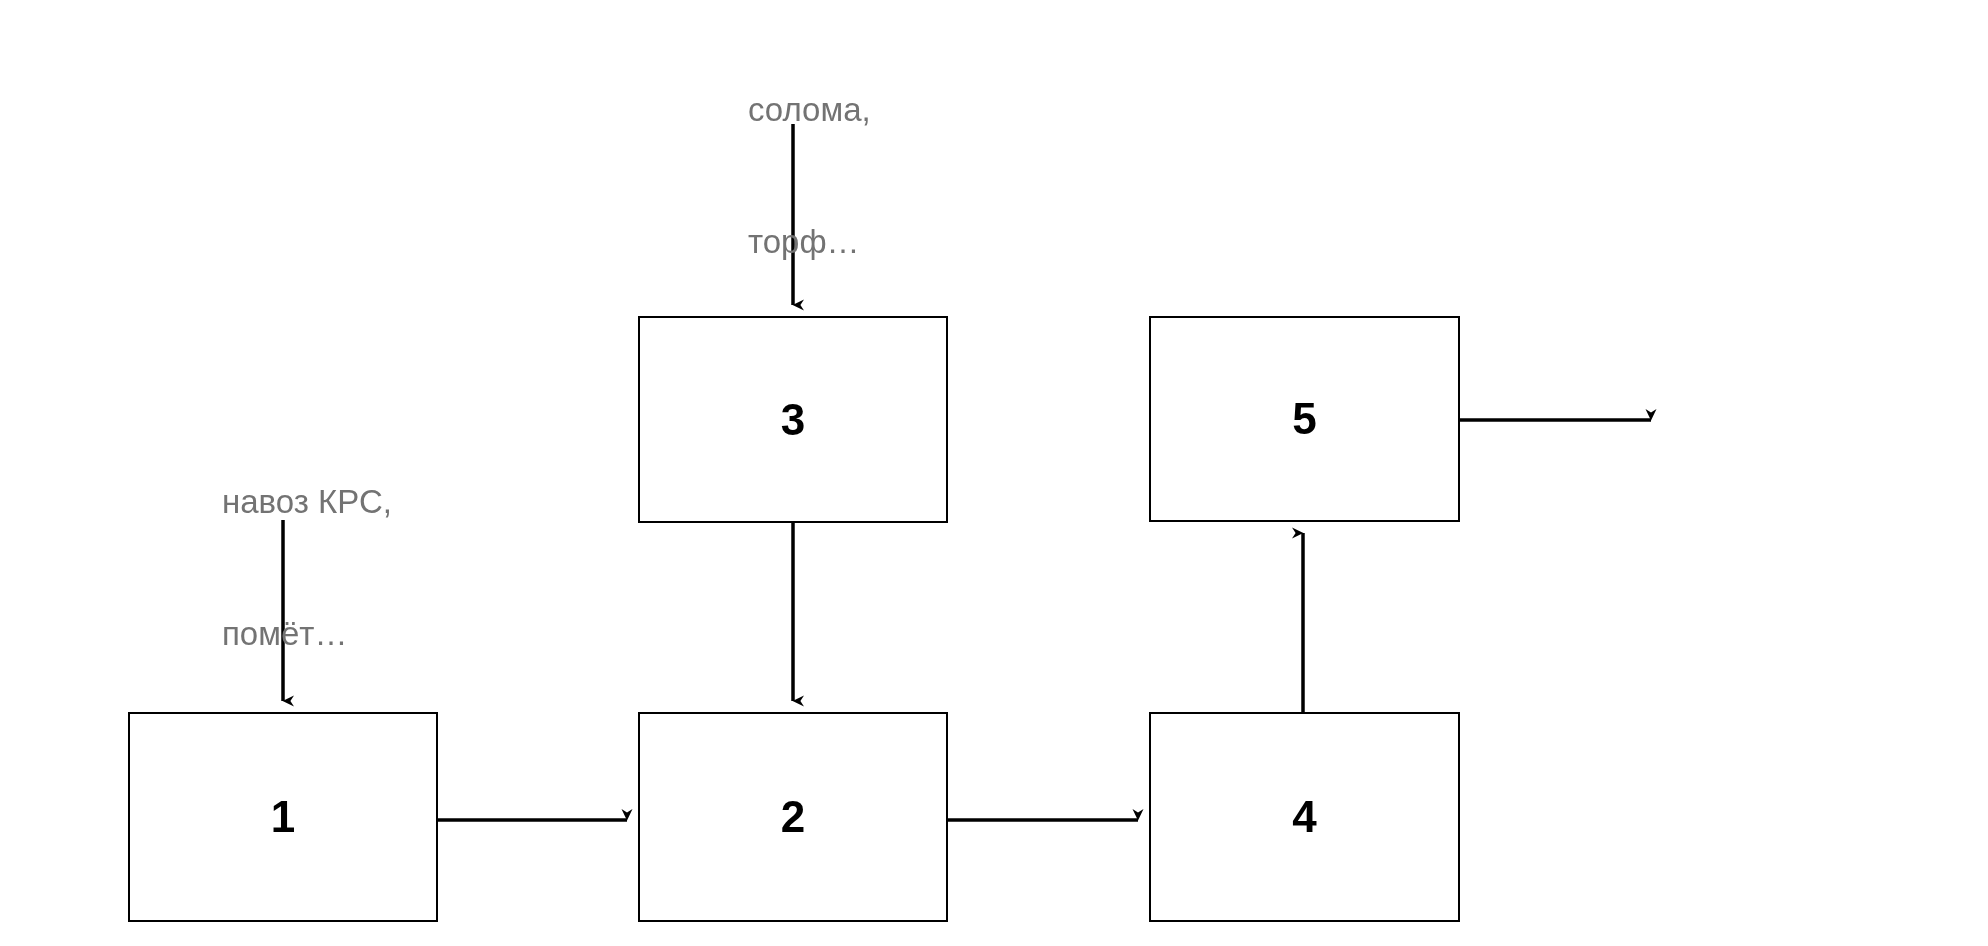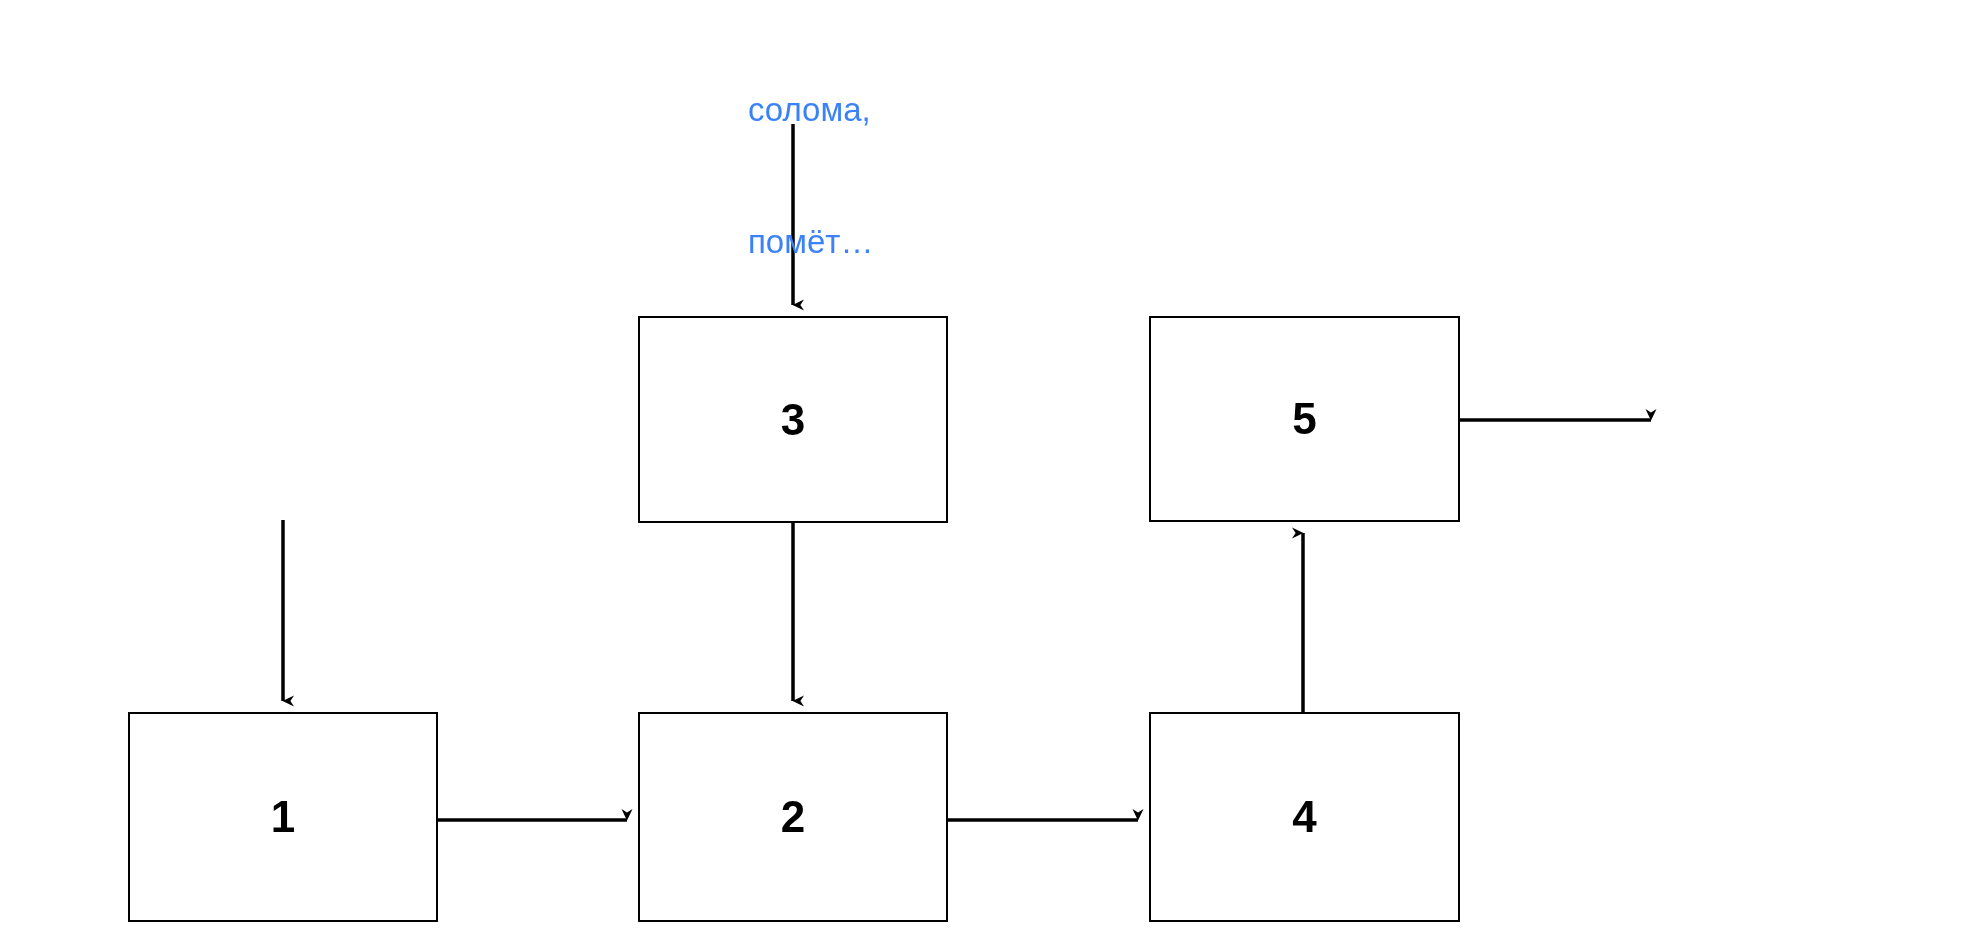--- a/index.html
+++ b/index.html
@@ -41,21 +41,21 @@
     font-size: 44px;
     font-weight: bold;
     color: #000000;
     line-height: 1;
   }
   .flow-label {
     position: absolute;
     font-family: "Liberation Sans", sans-serif;
     font-size: 33px;
     font-weight: normal;
-    color: #3b82f6;
+    color: #737373;
     line-height: 44px;
     white-space: pre;
   }
 </style>
 </head>
 <body>
 
 <div id="diagram-root">
 
   <svg id="flow-svg" viewBox="0 0 1988 946" xmlns="http://www.w3.org/2000/svg">
@@ -99,20 +99,24 @@
   </div>
 
   <div class="proc-box" style="left:1149px; top:712px; width:311px; height:210px;">
     <div class="box-number">4</div>
   </div>
 
   <div class="proc-box" style="left:1149px; top:316px; width:311px; height:206px;">
     <div class="box-number">5</div>
   </div>
 
+  <div class="flow-label" style="left:222px; top:392px;">
+    <div>навоз КРС,</div>
+    <div>помёт…</div>
+  </div>
 
   <div class="flow-label" style="left:748px; top:0px;">
     <div>солома,</div>
-    <div>помёт…</div>
+    <div>торф…</div>
   </div>
 
 
 </div>
 
 </body></html>

